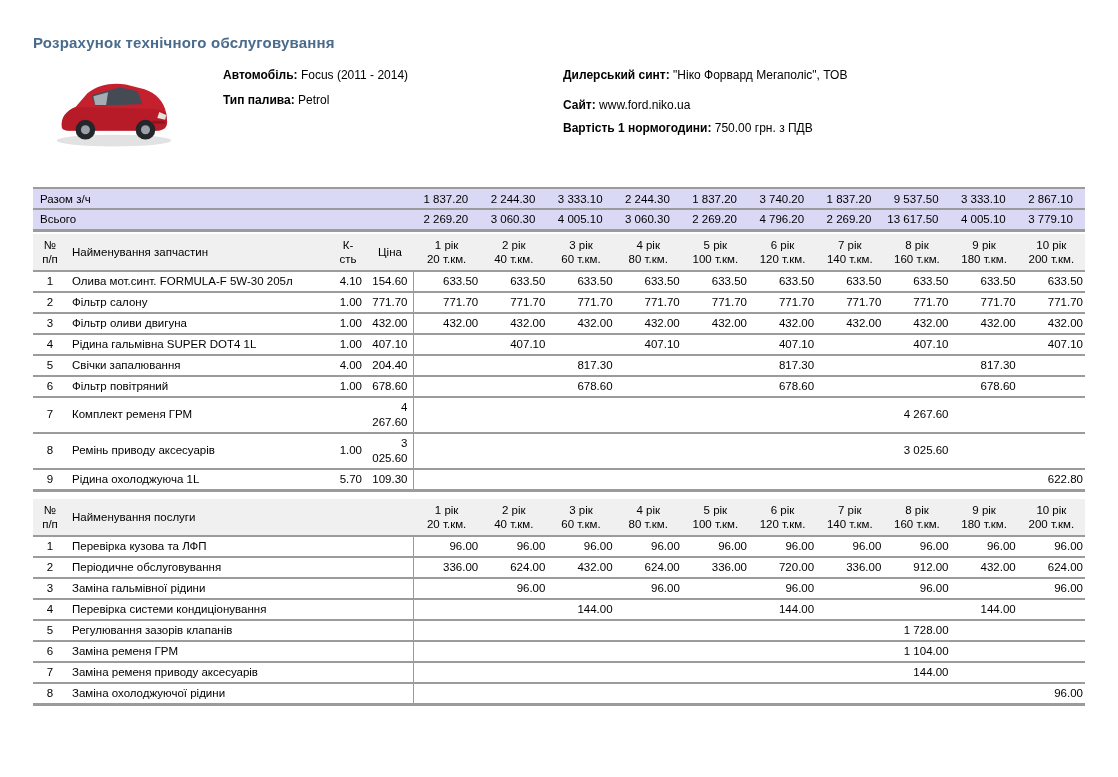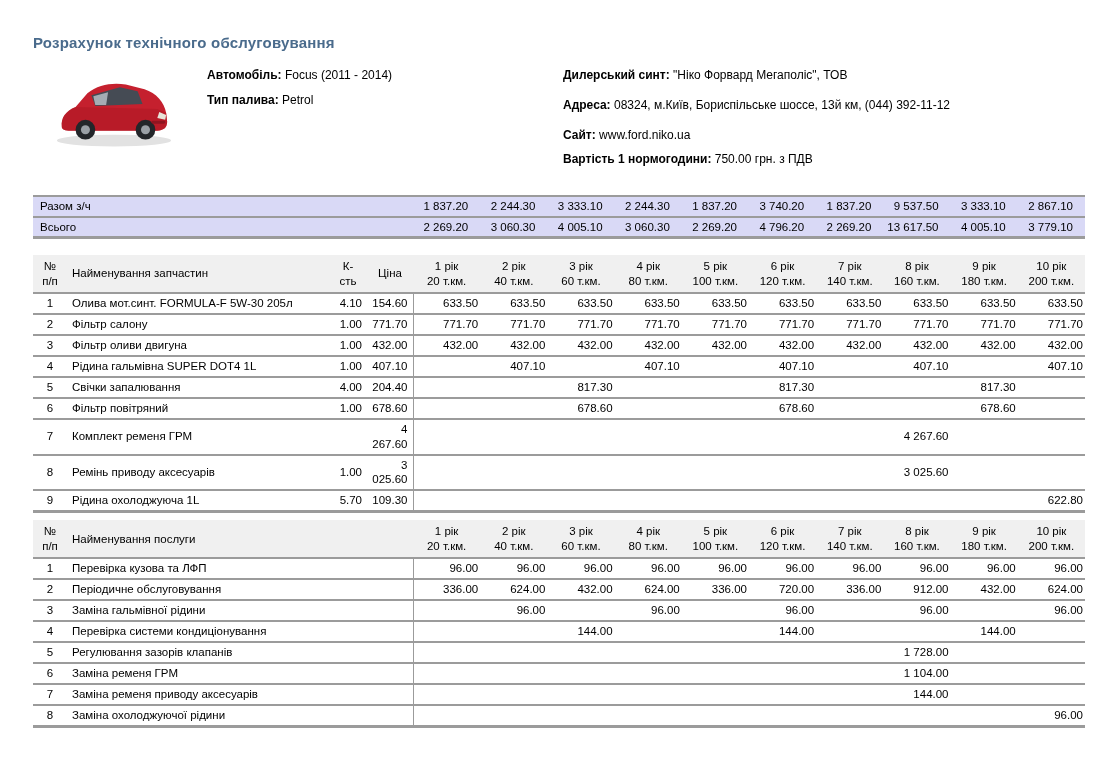--- a/index.html
+++ b/index.html
@@ -6,31 +6,31 @@
     --accent:#4a6b8c; --lav:#d9d9f6; --hdr:#f0f0f0; --line:#9b9b9b; --ink:#000;
   }
   *{box-sizing:border-box;}
   body{margin:0;background:#fff;color:var(--ink);font-family:"Liberation Sans",sans-serif;}
   .page{width:1118px;min-height:777px;padding:34px 33px 20px;background:#fff;}
   .title{font-size:15px;font-weight:bold;color:var(--accent);margin:0 0 16px 0;letter-spacing:.2px;}
   .info-section{display:flex;align-items:flex-start;min-height:106px;margin:0 0 14px 0;}
   .car-wrap{flex:0 0 auto;width:128px;height:80px;margin:4px 0 0 16px;}
   .car-wrap svg{width:100%;height:100%;display:block;}
   .vehicle-info{margin-left:30px;width:348px;font-size:12px;line-height:1.35;}
-  .vehicle-info p{margin:0 0 9px 0;}
+  .vehicle-info p{margin:0 0 9px 16px;}
   .dealer-info{margin-left:8px;font-size:12px;line-height:1.35;}
   .dealer-info p{margin:0 0 14px 0;}
   .dealer-info p.tight{margin-bottom:7px;}
   b{font-weight:bold;}
 
   table.grid{width:1052px;border-collapse:collapse;table-layout:fixed;font-size:11.5px;}
   table.grid td,table.grid th{overflow:hidden;}
 
   
-  table.summary{margin-bottom:16px;}
+  table.summary{margin-bottom:2px;}
   table.summary td{background:var(--lav);border-top:2px solid var(--line);height:21px;padding:1px 2px;vertical-align:middle;}
   table.summary tr:last-child td{border-bottom:3px solid var(--line);}
   table.summary td.lbl{text-align:left;padding-left:7px;}
 
   
   table.data{margin-bottom:7px;border-bottom:3px solid var(--line);}
   table.data thead th{background:var(--hdr);font-weight:normal;text-align:center;vertical-align:middle;padding:4px 2px;line-height:1.25;}
   table.data thead th.left{text-align:left;padding-left:5px;margin-top:16px;}
   table.data thead th.pre{white-space:pre-line;}
   table.data tbody td{border-top:2px solid var(--line);padding:2px;height:20px;vertical-align:middle;line-height:1.3;}
@@ -66,21 +66,20 @@
       </svg>
     </div>
 
     <div class="vehicle-info">
       <p><b>Автомобіль:</b> <span>Focus (2011 - 2014)</span></p>
       <p><b>Тип палива:</b> <span>Petrol</span></p>
     </div>
 
     <div class="dealer-info">
       <p><b>Дилерський синт:</b> <span>"Ніко Форвард Мегаполіс", ТОВ</span></p>
-      <p><b>Адреса:</b> <span>08324, м.Київ, Бориспільське шоссе, 13й км, (044) 392-11-12</span></p>
       <p class="tight"><b>Сайт:</b> <span>www.ford.niko.ua</span></p>
       <p><b>Вартість 1 нормогодини:</b> <span>750.00 грн. з ПДВ</span></p>
     </div>
   </div>
 
   <table class="grid summary" id="summary-table">
       <colgroup>
         <col style="width: 380px;">
         <col style="width: 67.2px;">
         <col style="width: 67.2px;">

